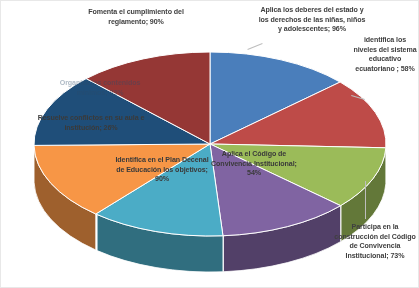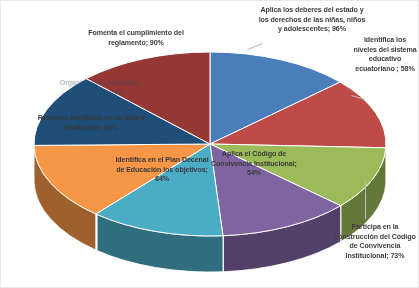--- a/index.html
+++ b/index.html
@@ -90,23 +90,23 @@
   <div class="leader" style="left:246px; top:45px; width:16px; height:1px; transform:rotate(-22deg);"></div>
   <div class="leader" style="left:350px; top:96px; width:14px; height:1px; transform:rotate(16deg);"></div>
   <div class="leader" style="left:364px; top:180px; width:1px; height:38px;"></div>
 
   <div class="lbl" style="left:257px; top:5px; width:108px;">Aplica los deberes del estado y los derechos de las niñas, niños y adolescentes; 96%</div>
 
   <div class="lbl" style="left:352px; top:35px; width:64px;">identifica los niveles del sistema educativo ecuatoriano ; 58%</div>
 
   <div class="lbl" style="left:331px; top:222px; width:86px;">Participa en la construcción del Código de Convivencia Institucional; 73%</div>
 
-  <div class="lbl" style="left:82px; top:28px; width:106px;">Fomenta el cumplimiento del reglamento; 90%</div>
+  <div class="lbl" style="left:82px; top:7px; width:106px;">Fomenta el cumplimiento del reglamento; 90%</div>
 
   <div class="lbl lbl-inner" style="left:204px; top:149px; width:98px;">Aplica el Código de Convivencia Institucional; 54%</div>
 
-  <div class="lbl lbl-inner" style="left:110px; top:155px; width:102px;">Identifica en el Plan Decenal de Educación los objetivos; 64%</div>
+  <div class="lbl lbl-inner" style="left:110px; top:155px; width:102px;">Identifica en el Plan Decenal de Educación los objetivos; 90%</div>
 
   <div class="lbl lbl-inner" style="left:36px; top:113px; width:108px;">Resuelve conflictos en su aula e institución; 26%</div>
 
   <div class="lbl lbl-hidden" style="left:57px; top:78px; width:84px;">Organiza los contenidos mínimos; 93%</div>
 
 </div>
 
 </body></html>

